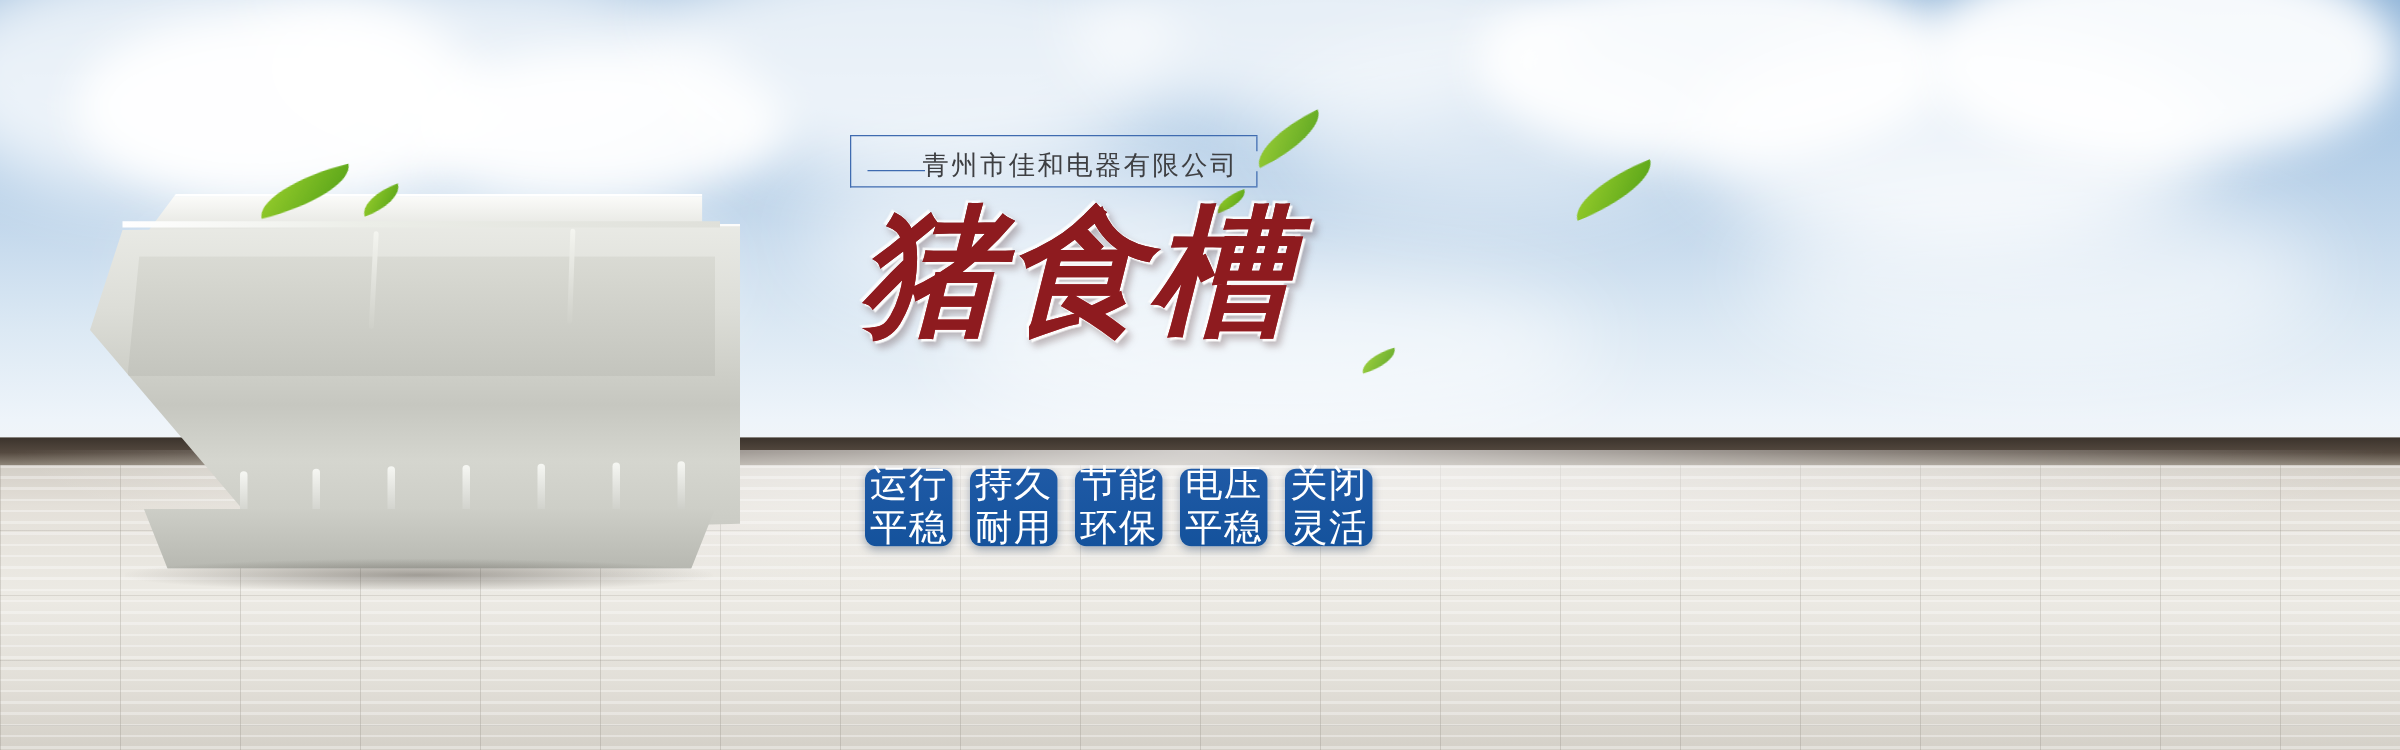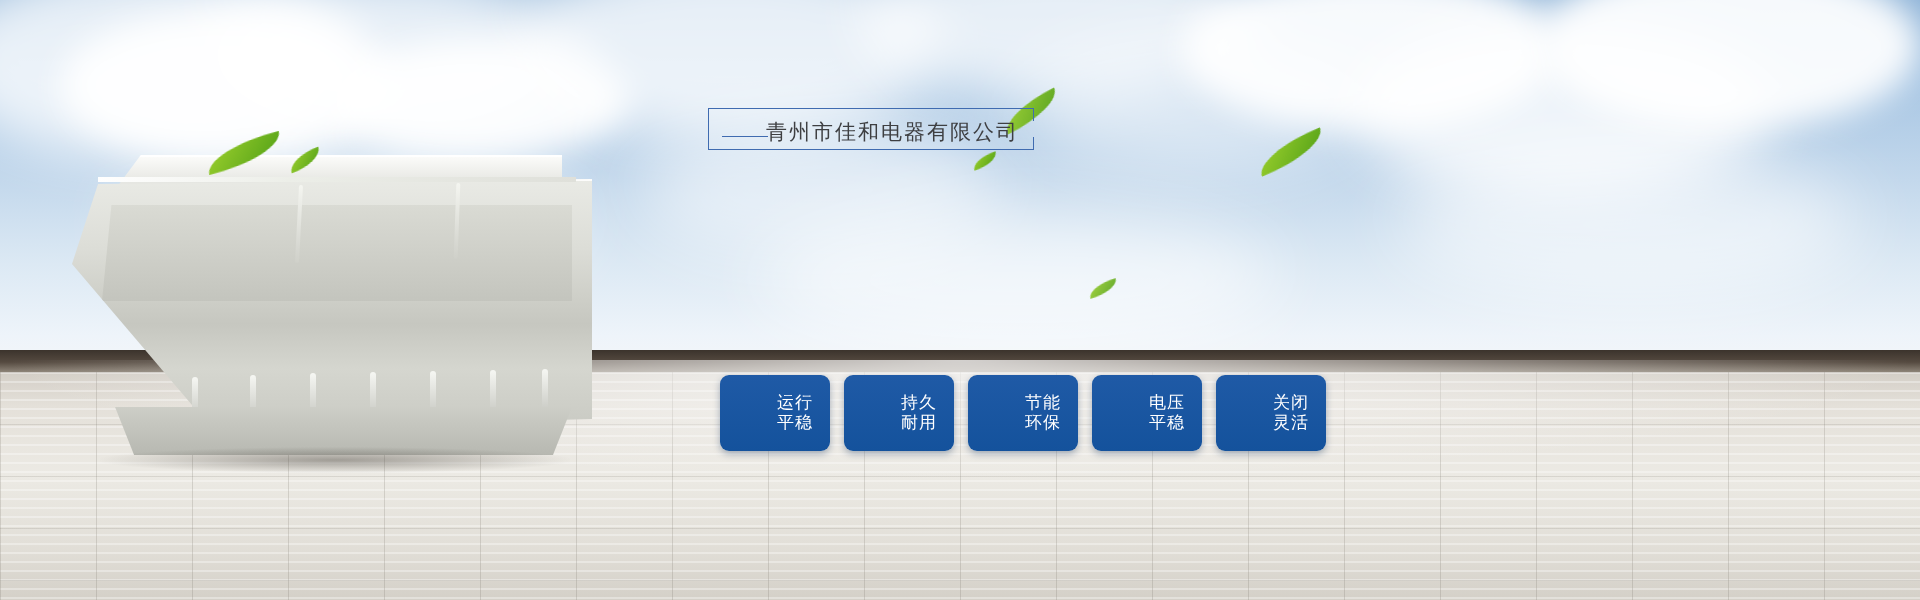--- a/index.html
+++ b/index.html
@@ -90,21 +90,21 @@
   
   .leaf{position:absolute;background:linear-gradient(135deg,#9fd22e,#4f9e16);filter:blur(.6px);}
   .leaf.l1{left:205px;top:140px;width:78px;height:26px;border-radius:100% 0 100% 0;transform:rotate(-14deg);}
   .leaf.l2{left:288px;top:152px;width:34px;height:16px;border-radius:100% 0 100% 0;transform:rotate(-20deg);}
   .leaf.l3{left:1000px;top:100px;width:62px;height:22px;border-radius:100% 0 100% 0;transform:rotate(-26deg);opacity:.95;}
   .leaf.l4{left:972px;top:155px;width:26px;height:12px;border-radius:100% 0 100% 0;transform:rotate(-18deg);}
   .leaf.l5{left:1255px;top:140px;width:72px;height:24px;border-radius:100% 0 100% 0;transform:rotate(-22deg);}
   .leaf.l6{left:1088px;top:282px;width:30px;height:13px;border-radius:100% 0 100% 0;transform:rotate(-16deg);opacity:.9;}
 
   
-  .copy{position:absolute;left:704px;top:100px;width:560px;height:470px;}
+  .copy{position:absolute;left:676px;top:100px;width:560px;height:470px;}
 
   .company-wrap{position:relative;width:330px;height:52px;margin-left:4px;}
   .company-box{
     position:absolute;left:0;top:8px;width:326px;height:42px;
     border:1px solid #3f6bb0;border-right:none;box-sizing:border-box;
   }
   .company-box:after{
     content:"";position:absolute;right:0;top:0;width:1px;height:12px;background:#3f6bb0;
   }
   .company-box:before{
@@ -133,27 +133,26 @@
   .sub-title{
     position:absolute;left:16px;top:208px;
     font-size:47px;line-height:1;letter-spacing:3px;white-space:nowrap;
     font-family:"DejaVu Sans","Liberation Sans",sans-serif;font-weight:700;
     color:#2f2f33;
     filter:drop-shadow(2px 2px 0 rgba(255,255,255,.95)) drop-shadow(-1px -1px 0 rgba(255,255,255,.8));
   }
 
   .badges{position:absolute;left:16px;top:275px;display:flex;gap:14px;}
   .badge{
-    width:70px;height:76px;border-radius:9px;
+    width:70px;height:62px;border-radius:9px;
     background:linear-gradient(to bottom,#1f5aa6,#14529c);
     box-shadow:0 3px 7px rgba(20,50,90,.35);
     display:flex;flex-direction:column;align-items:center;justify-content:center;
-    color:#fff;font-size:17px;line-height:1.16;letter-spacing:1px;
+    color:#fff;font-size:30px;line-height:1.16;letter-spacing:1px;
     font-family:"DejaVu Sans","Liberation Sans",sans-serif;
-    padding-left:40px;
   }
   .badge span{display:block;}
 </style>
 </head>
 <body>
 
 <div class="banner">
 
   <div class="sky">
     <div class="cloud soft" style="left:-60px;top:-40px;width:420px;height:200px;"></div>
@@ -329,20 +328,21 @@
   <div class="leaf l6"></div>
 
   <div class="copy">
 
     <div class="company-wrap">
       <div class="company-box"></div>
       <div class="company-rule"></div>
       <div class="company-name">青州市佳和电器有限公司</div>
     </div>
 
+    <div class="main-title">猪食槽</div>
 
 
     <div class="badges">
       <div class="badge">
         <span>运行</span>
         <span>平稳</span>
       </div>
       <div class="badge">
         <span>持久</span>
         <span>耐用</span>

